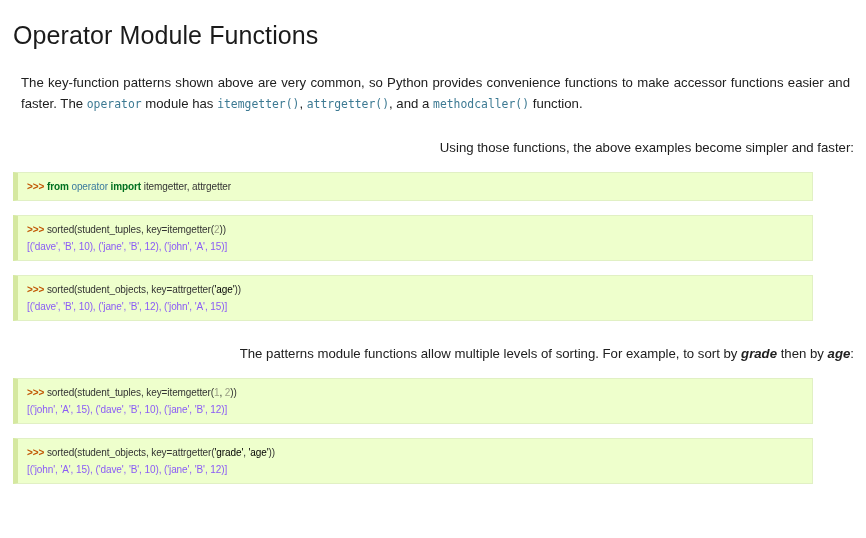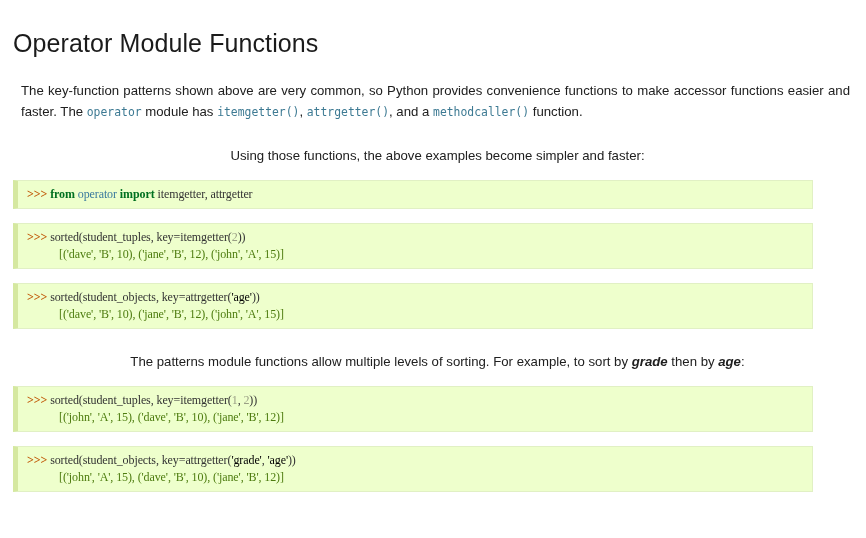--- a/index.html
+++ b/index.html
@@ -20,34 +20,34 @@
     box-sizing: border-box;
     width: 866px;
   }
   h1.page-title {
     font-family: "Liberation Sans", sans-serif;
     font-size: 25px;
     font-weight: 400;
     line-height: 1.2;
     letter-spacing: 0.1px;
     color: #1b1b1b;
-    margin: 14px 0 0 0;
+    margin: 6px 0 0 0;
     padding: 0;
   }
   p.body-para {
     font-size: 13.2px;
     line-height: 21px;
     color: #202020;
     margin: 22px 0 0 8px;
     padding: 0 4px 0 0;
     text-align: justify;
     text-justify: inter-word;
   }
   p.body-para.no-justify {
-    text-align: center;
+    text-align: right;
     padding-right: 0;
   }
   code.inline-code {
     font-family: "DejaVu Sans Mono", "Liberation Mono", monospace;
     font-size: 11.4px;
     color: #3d7a93;
     background: transparent;
     white-space: pre;
     letter-spacing: 0px;
   }
@@ -60,34 +60,34 @@
     background: #eeffcc;
     border: 1px solid #e1f0c4;
     border-left: 5px solid #d5e8a0;
     margin: 14px 0 0 0;
     padding: 5px 8px 5px 9px;
     box-sizing: border-box;
     width: 800px;
     overflow: hidden;
   }
   .code-block .code-line {
-    font-family: Liberation Serif, serif;
-    font-size: 12px;
+    font-family: Liberation Sans, sans-serif;
+    font-size: 10px;
     line-height: 17px;
     white-space: pre;
     color: #333333;
     letter-spacing: -0.1px;
   }
   .tok-prompt   { color: #c15806; font-weight: bold; }
   .tok-keyword  { color: #007020; font-weight: bold; }
   .tok-module   { color: #3a7a9e; }
   .tok-name     { color: #333333; }
   .tok-number   { color: #9a9f85; }
   .tok-string   { color: #000000; }
-  .tok-output   { color: #4d7c0f; margin-left: 32px; }
+  .tok-output   { color: #8b5cf6; }
 </style>
 </head>
 <body>
 
 <div class="page">
 
   <h1 class="page-title">Operator Module Functions</h1>
 
   <p class="body-para"><span>The key-function patterns shown above are very common, so Python provides convenience functions to make accessor functions easier and faster. The </span><code class="inline-code">operator</code><span> module has </span><code class="inline-code">itemgetter()</code><span>, </span><code class="inline-code">attrgetter()</code><span>, and a </span><code class="inline-code">methodcaller()</code><span> function.</span></p>
 

